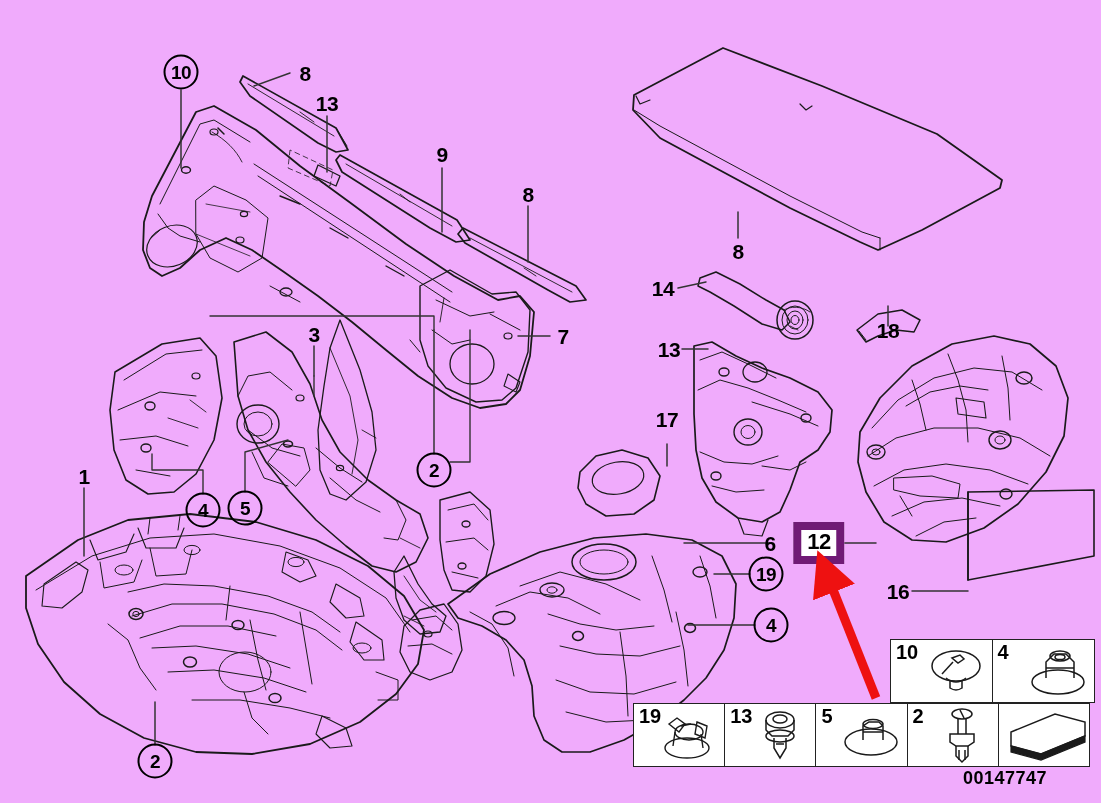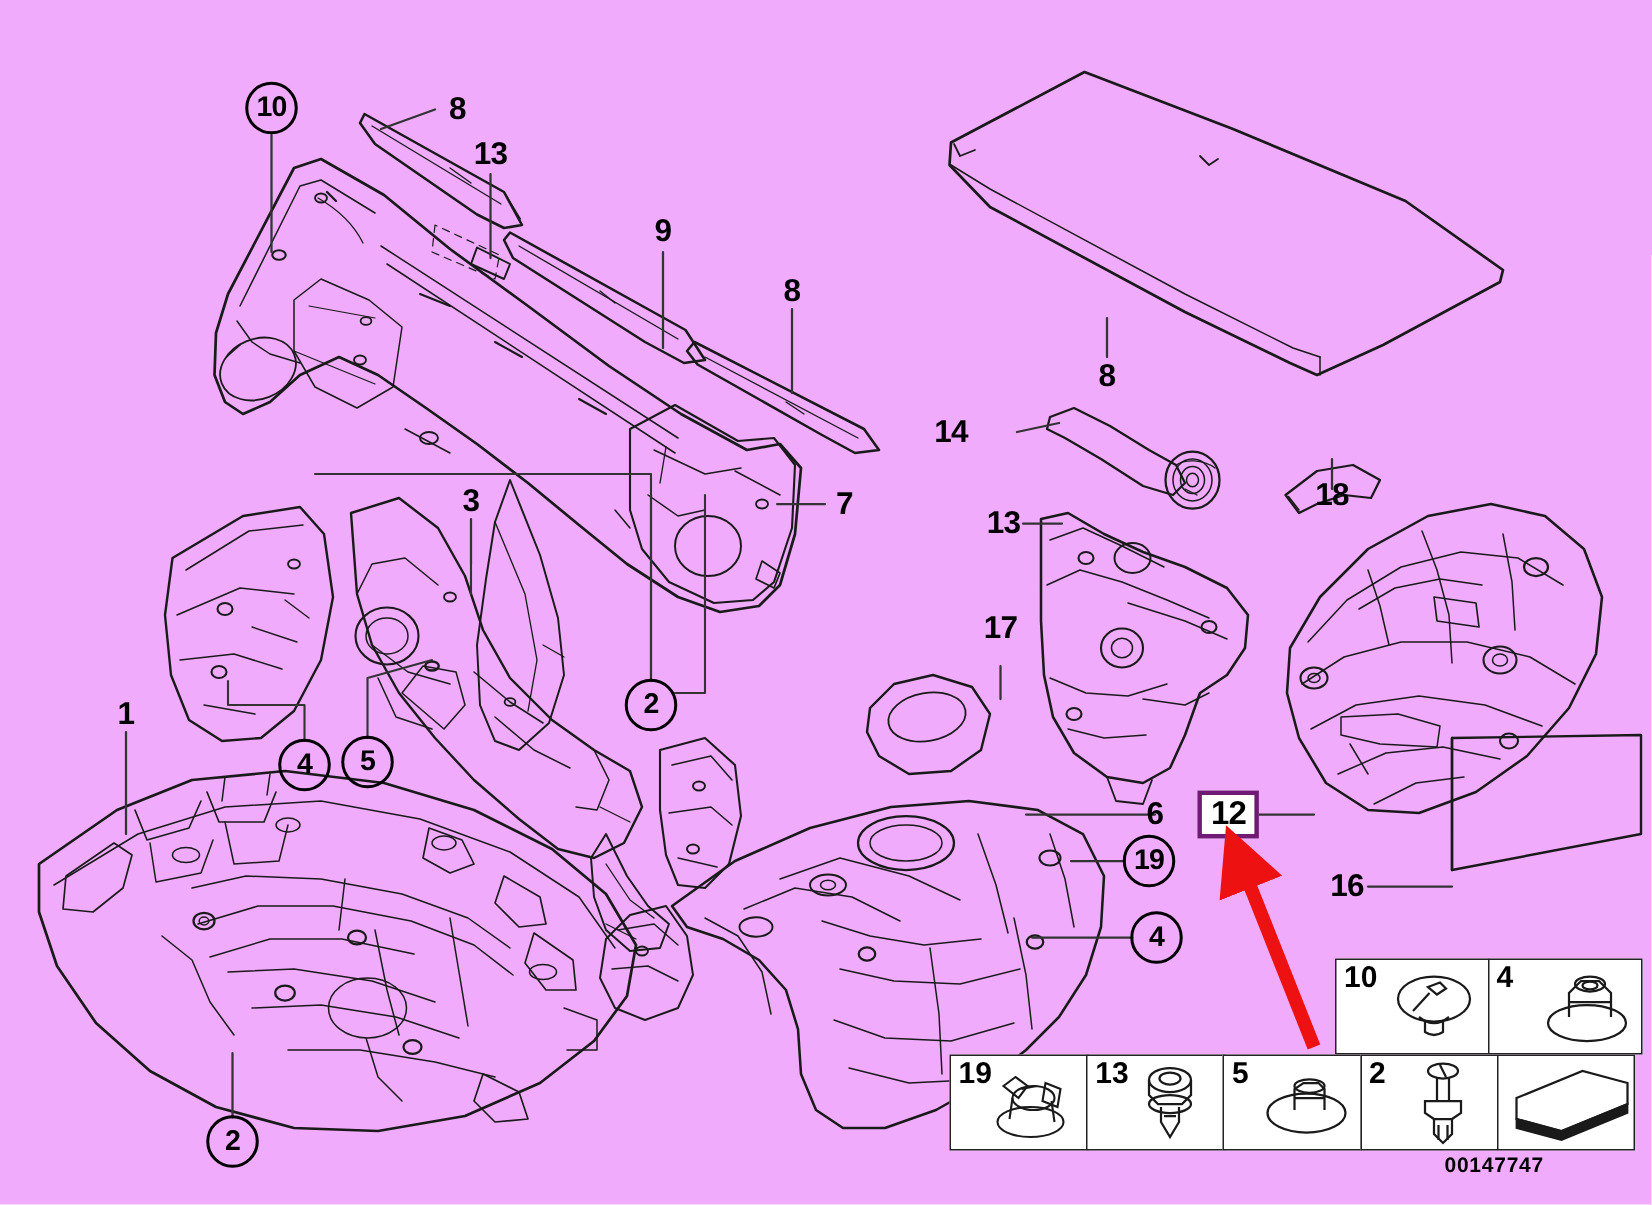--- a/index.html
+++ b/index.html
@@ -40,21 +40,21 @@
     width: 31px;
     height: 31px;
     border: 2.2px solid #000000;
     border-radius: 50%;
     display: flex;
     align-items: center;
     justify-content: center;
     font-size: 19px;
   }
   .callout.boxed {
-    border: 3px solid #701a75;
+    border: 8px solid #701a75;
     padding: 1px 6px 3px 6px;
     background: #ffffff;
     font-size: 22px;
   }
   
   #legend-table {
     position: absolute;
     left: 633px;
     top: 639px;
     width: 463px;
@@ -107,21 +107,21 @@
     left: 2px;
     right: 2px;
     width: auto;
   }
   #diagram-id {
     position: absolute;
     left: 963px;
     top: 768px;
     font-family: "Liberation Sans", sans-serif;
     font-weight: bold;
-    font-size: 14px;
+    font-size: 18px;
     color: #000000;
     letter-spacing: 0.5px;
   }
 </style>
 </head>
 <body>
 
 <div id="stage">
 
   <svg id="artwork" viewBox="0 0 1101 803">
@@ -399,21 +399,21 @@
   </svg>
 
   <div class="callout circled" style="left:181px;top:72px;">
       <span>10</span>
     </div>
   <div class="callout" style="left:305px;top:73px;"><span>8</span></div>
   <div class="callout" style="left:327px;top:103px;"><span>13</span></div>
   <div class="callout" style="left:442px;top:154px;"><span>9</span></div>
   <div class="callout" style="left:528px;top:194px;"><span>8</span></div>
   <div class="callout" style="left:738px;top:251px;"><span>8</span></div>
-  <div class="callout" style="left:634px;top:288px;"><span>14</span></div>
+  <div class="callout" style="left:663px;top:288px;"><span>14</span></div>
   <div class="callout" style="left:888px;top:294px;margin-top:36px;"><span>18</span></div>
   <div class="callout" style="left:314px;top:334px;"><span>3</span></div>
   <div class="callout" style="left:563px;top:336px;"><span>7</span></div>
   <div class="callout" style="left:669px;top:349px;"><span>13</span></div>
   <div class="callout" style="left:667px;top:419px;"><span>17</span></div>
   <div class="callout circled" style="left:434px;top:470px;">
       <span>2</span>
     </div>
   <div class="callout" style="left:84px;top:476px;"><span>1</span></div>
   <div class="callout circled" style="left:203px;top:510px;">

